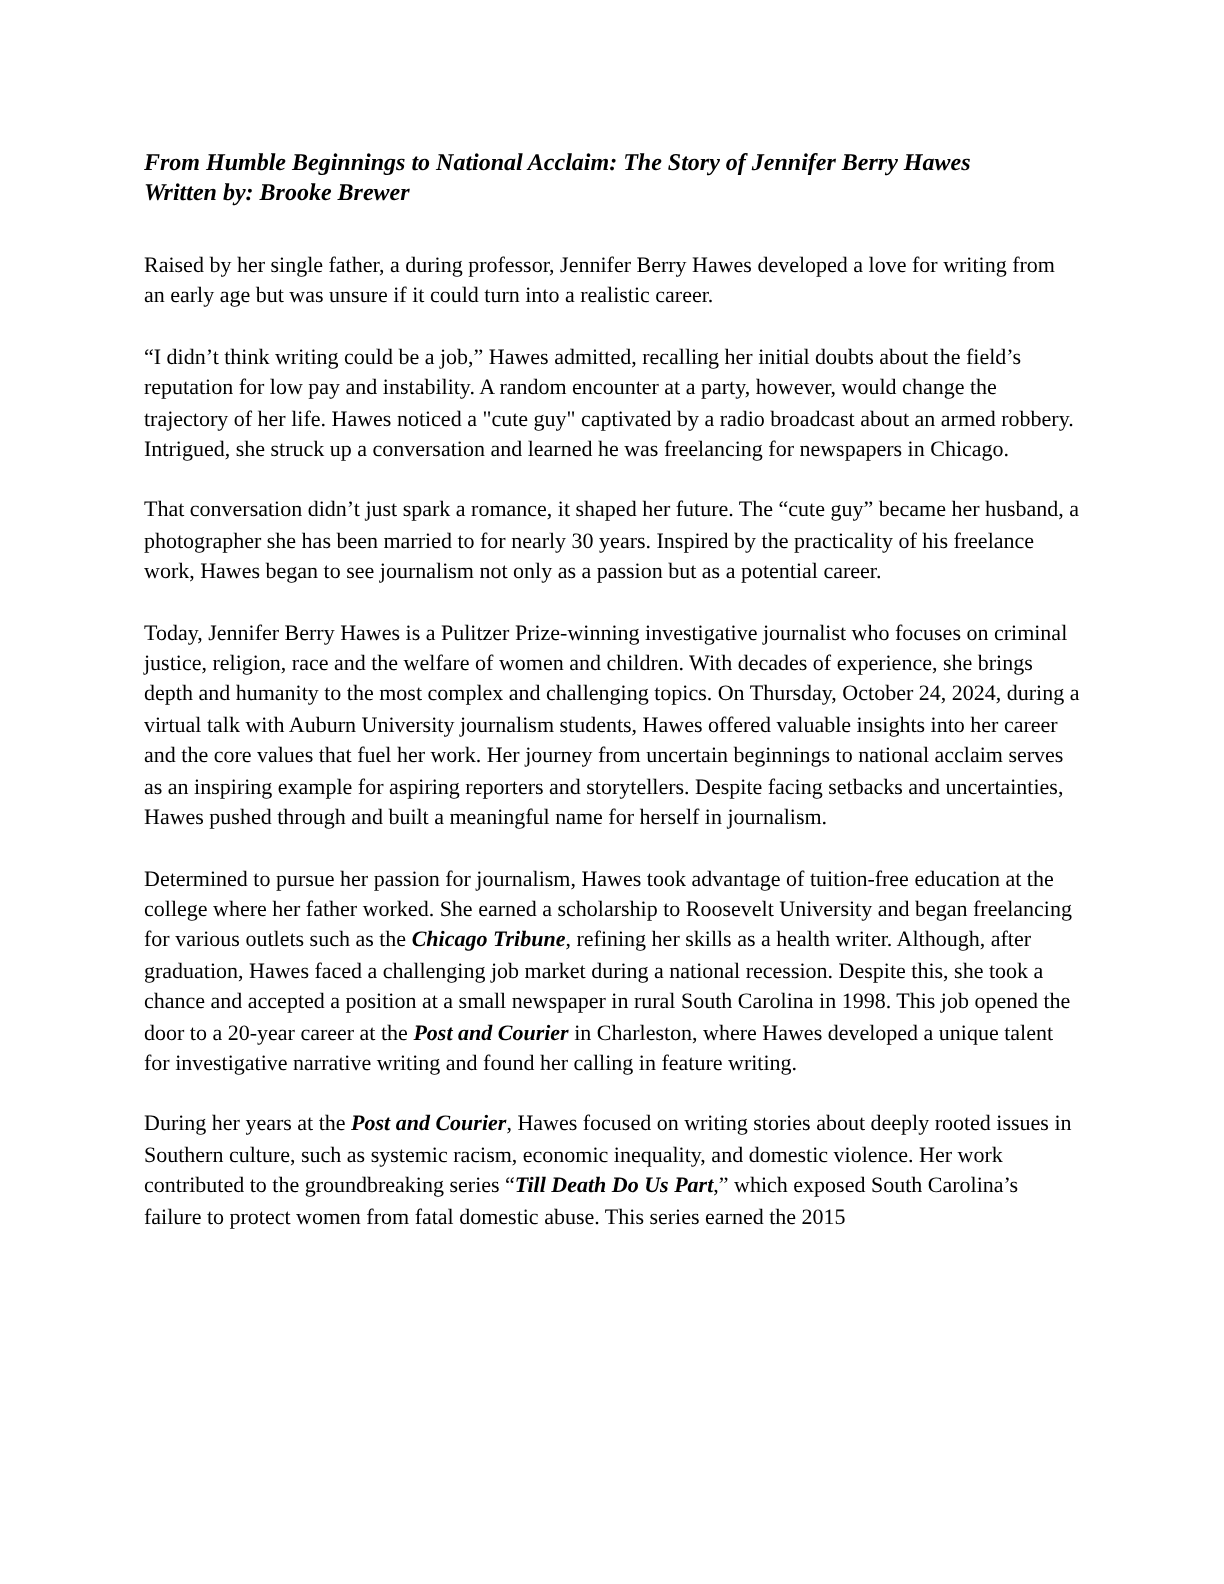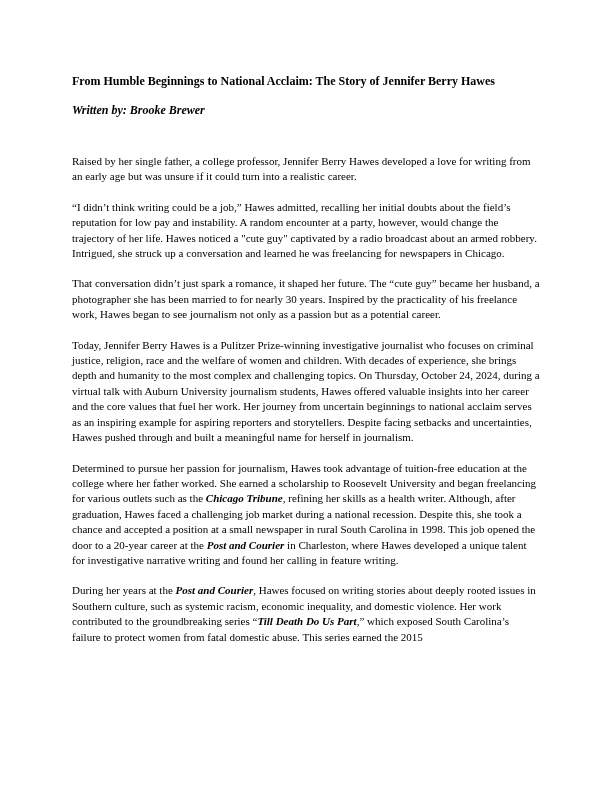--- a/index.html
+++ b/index.html
@@ -15,48 +15,49 @@
     color: #000000;
     box-sizing: border-box;
     padding: 74px 72px 0 72px;
     overflow: hidden;
     font-family: "Liberation Serif", serif;
   }
   .doc-title {
     font-size: 12px;
     line-height: 15px;
     font-weight: bold;
-    margin: 0 0 14px 0;
+    margin: 0 0 0 0;
     white-space: nowrap;
+    font-style: italic;
   }
   .byline {
     font-size: 12px;
     line-height: 15px;
     font-weight: bold;
     font-style: italic;
-    margin: 0 0 36px 0;
+    margin: 0 0 22px 0;
   }
   .para {
     font-size: 11px;
     line-height: 15.4px;
     margin: 0 0 15px 0;
     text-align: left;
   }
   .para em {
     font-style: italic;
     font-weight: bold;
   }
 </style>
 </head>
 <body>
 
 <div class="page">
   <h1 class="doc-title">From Humble Beginnings to National Acclaim: The Story of Jennifer Berry Hawes</h1>
   <p class="byline">Written by: Brooke Brewer</p>
   <div id="doc-body">
-      <p class="para"><span>Raised by her single father, a college professor, Jennifer Berry Hawes developed a love for writing from an early age but was unsure if it could turn into a realistic career.</span></p>
+      <p class="para"><span>Raised by her single father, a during professor, Jennifer Berry Hawes developed a love for writing from an early age but was unsure if it could turn into a realistic career.</span></p>
       <p class="para"><span>“I didn’t think writing could be a job,” Hawes admitted, recalling her initial doubts about the field’s reputation for low pay and instability. A random encounter at a party, however, would change the trajectory of her life. Hawes noticed a "cute guy" captivated by a radio broadcast about an armed robbery. Intrigued, she struck up a conversation and learned he was freelancing for newspapers in Chicago.</span></p>
       <p class="para"><span>That conversation didn’t just spark a romance, it shaped her future. The “cute guy” became her husband, a photographer she has been married to for nearly 30 years. Inspired by the practicality of his freelance work, Hawes began to see journalism not only as a passion but as a potential career.</span></p>
       <p class="para"><span>Today, Jennifer Berry Hawes is a Pulitzer Prize-winning investigative journalist who focuses on criminal justice, religion, race and the welfare of women and children. With decades of experience, she brings depth and humanity to the most complex and challenging topics. On Thursday, October 24, 2024, during a virtual talk with Auburn University journalism students, Hawes offered valuable insights into her career and the core values that fuel her work. Her journey from uncertain beginnings to national acclaim serves as an inspiring example for aspiring reporters and storytellers. Despite facing setbacks and uncertainties, Hawes pushed through and built a meaningful name for herself in journalism.</span></p>
       <p class="para"><span>Determined to pursue her passion for journalism, Hawes took advantage of tuition-free education at the college where her father worked. She earned a scholarship to Roosevelt University and began freelancing for various outlets such as the </span><em>Chicago Tribune</em><span>, refining her skills as a health writer. Although, after graduation, Hawes faced a challenging job market during a national recession. Despite this, she took a chance and accepted a position at a small newspaper in rural South Carolina in 1998. This job opened the door to a 20-year career at the </span><em>Post and Courier</em><span> in Charleston, where Hawes developed a unique talent for investigative narrative writing and found her calling in feature writing.</span></p>
       <p class="para"><span>During her years at the </span><em>Post and Courier</em><span>, Hawes focused on writing stories about deeply rooted issues in Southern culture, such as systemic racism, economic inequality, and domestic violence. Her work contributed to the groundbreaking series “</span><em>Till Death Do Us Part</em><span>,” which exposed South Carolina’s failure to protect women from fatal domestic abuse. This series earned the 2015</span></p>
     </div>
 </div>
 
 </body></html>

